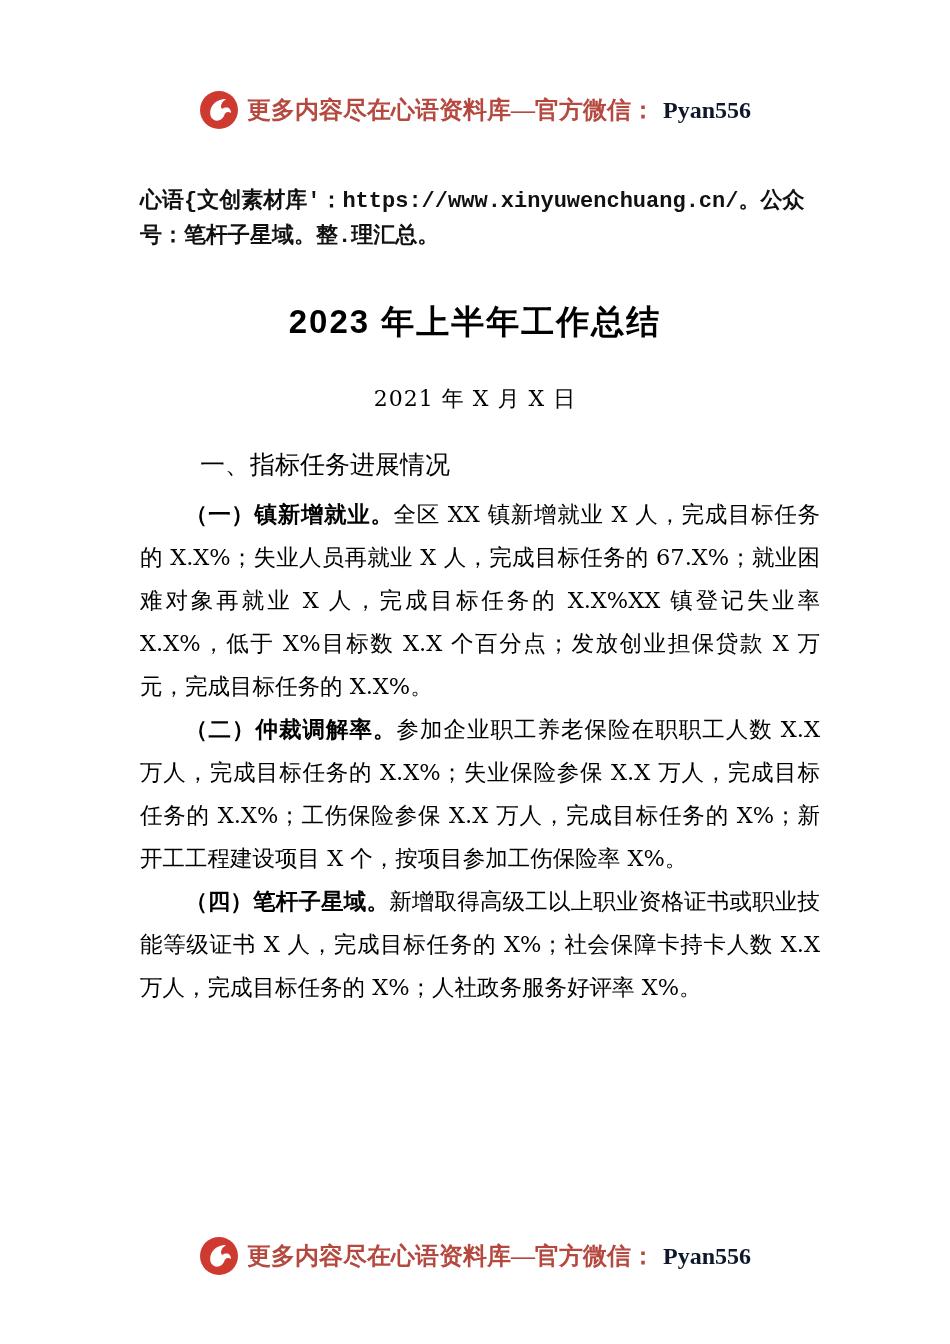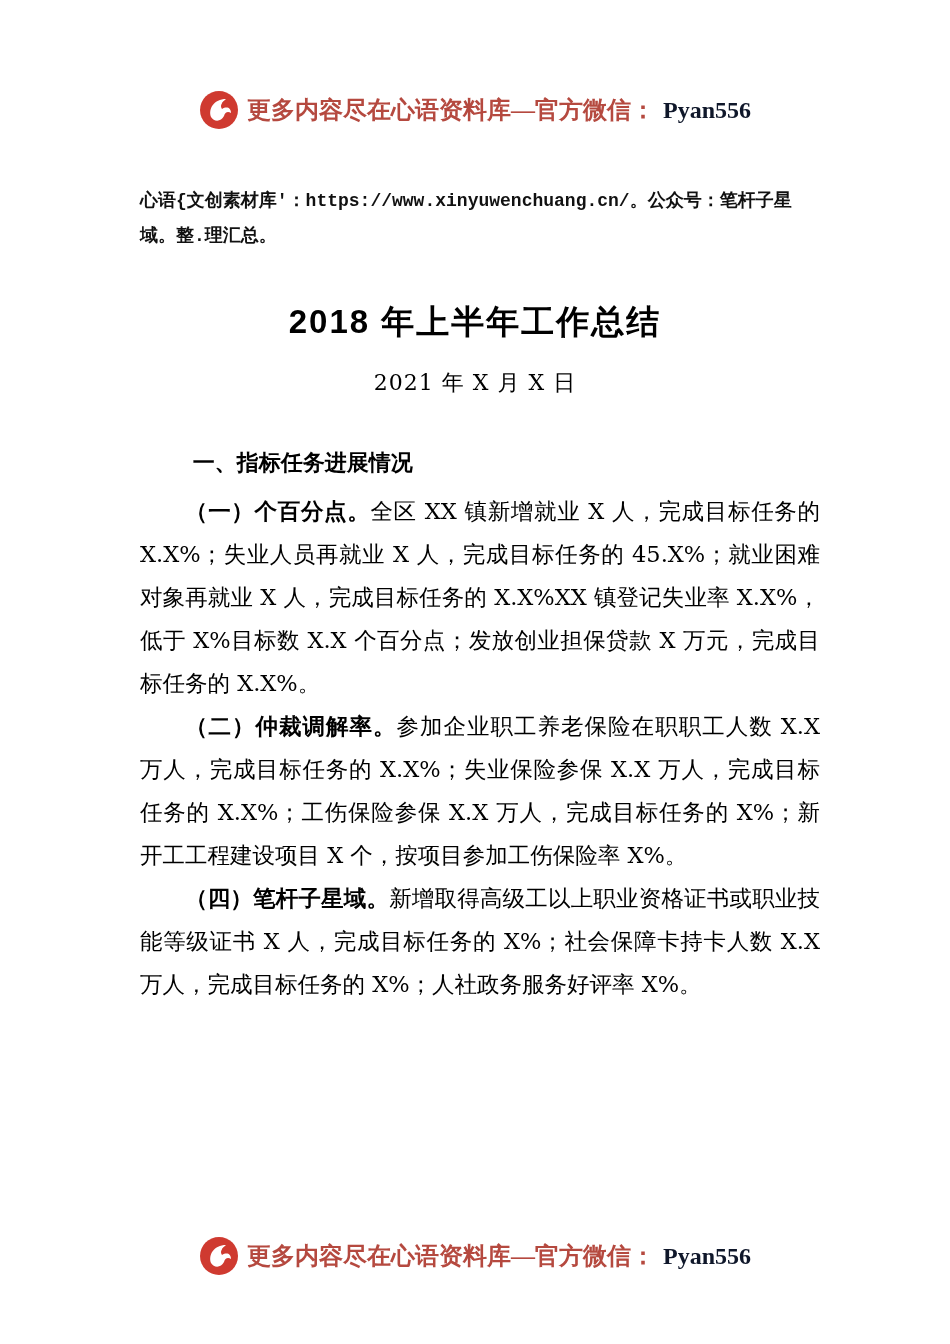--- a/index.html
+++ b/index.html
@@ -33,61 +33,61 @@
   .b-id { color: #0f172a; }
 
   
   .intro {
     position: absolute;
     top: 184px;
     left: 140px;
     right: 126px;
     font-family: "Liberation Mono", "DejaVu Sans Mono", monospace;
     font-weight: bold;
-    font-size: 18px;
+    font-size: 22px;
     line-height: 35px;
     color: #111111;
     word-break: break-all;
   }
 
   
   .title {
     position: absolute;
     top: 300px;
     left: 0; right: 0;
     margin: 0;
     text-align: center;
     font-family: "Liberation Sans", "DejaVu Sans", sans-serif;
     font-weight: 800;
     font-size: 33px;
     letter-spacing: 2px;
     color: #000000;
   }
   .date {
     position: absolute;
-    top: 368px;
+    top: 384px;
     left: 0; right: 0;
     text-align: center;
     font-size: 22px;
     letter-spacing: 1px;
     color: #000000;
   }
 
   
   .body {
     position: absolute;
     top: 448px;
     left: 140px;
     right: 130px;
   }
   .section-heading {
     margin: 0 0 12px 0;
     font-family: "Liberation Sans", "DejaVu Sans", sans-serif;
-    font-weight: bold;
-    font-size: 22px;
+    font-weight: normal;
+    font-size: 25px;
     text-indent: 2.4em;
     color: #000000;
   }
   .para {
     margin: 0;
     font-size: 22.5px;
     line-height: 43px;
     text-align: justify;
     text-indent: 2em;
     color: #000000;
@@ -108,27 +108,27 @@
         <path d="M12 27 C9 19 15 9 27 9 C22 13 21 16 23 19 C28 16 32 18 32 23 C29 21 26 22 25 26 C22 32 15 32 12 27 Z" fill="#ffffff"></path>
         <circle cx="25" cy="13" r="1.6" fill="#cf3a30"></circle>
       </svg>
     </span>
     <span class="b-text">更多内容尽在心语资料库—官方微信：</span>
       <span class="b-id">Pyan556</span>
   </div>
 
   <div class="intro">心语{文创素材库'：https://www.xinyuwenchuang.cn/。公众号：笔杆子星域。整.理汇总。</div>
 
-  <h1 class="title">2018 年上半年工作总结</h1>
+  <h1 class="title">2023 年上半年工作总结</h1>
   <div class="date">2021 年  X 月  X 日</div>
 
   <div class="body">
     <h2 class="section-heading">一、指标任务进展情况</h2>
 
-    <p class="para"><span class="lead">（一）个百分点。</span><span>全区 XX 镇新增就业 X 人，完成目标任务的 X.X%；失业人员再就业 X 人，完成目标任务的 45.X%；就业困难对象再就业 X 人，完成目标任务的 X.X%XX 镇登记失业率 X.X%，低于 X%目标数 X.X 个百分点；发放创业担保贷款 X 万元，完成目标任务的 X.X%。</span></p>
+    <p class="para"><span class="lead">（一）镇新增就业。</span><span>全区 XX 镇新增就业 X 人，完成目标任务的 X.X%；失业人员再就业 X 人，完成目标任务的 67.X%；就业困难对象再就业 X 人，完成目标任务的 X.X%XX 镇登记失业率 X.X%，低于 X%目标数 X.X 个百分点；发放创业担保贷款 X 万元，完成目标任务的 X.X%。</span></p>
 
     <p class="para"><span class="lead">（二）仲裁调解率。</span><span>参加企业职工养老保险在职职工人数 X.X 万人，完成目标任务的 X.X%；失业保险参保 X.X 万人，完成目标任务的 X.X%；工伤保险参保 X.X 万人，完成目标任务的 X%；新开工工程建设项目 X 个，按项目参加工伤保险率 X%。</span></p>
 
 
     <p class="para"><span class="lead">（四）笔杆子星域。</span><span>新增取得高级工以上职业资格证书或职业技能等级证书 X 人，完成目标任务的 X%；社会保障卡持卡人数 X.X 万人，完成目标任务的 X%；人社政务服务好评率 X%。</span></p>
   </div>
 
   <div class="banner banner-bottom">
     <span class="logo">
       <svg viewBox="0 0 40 40" width="40" height="40" aria-hidden="true">

